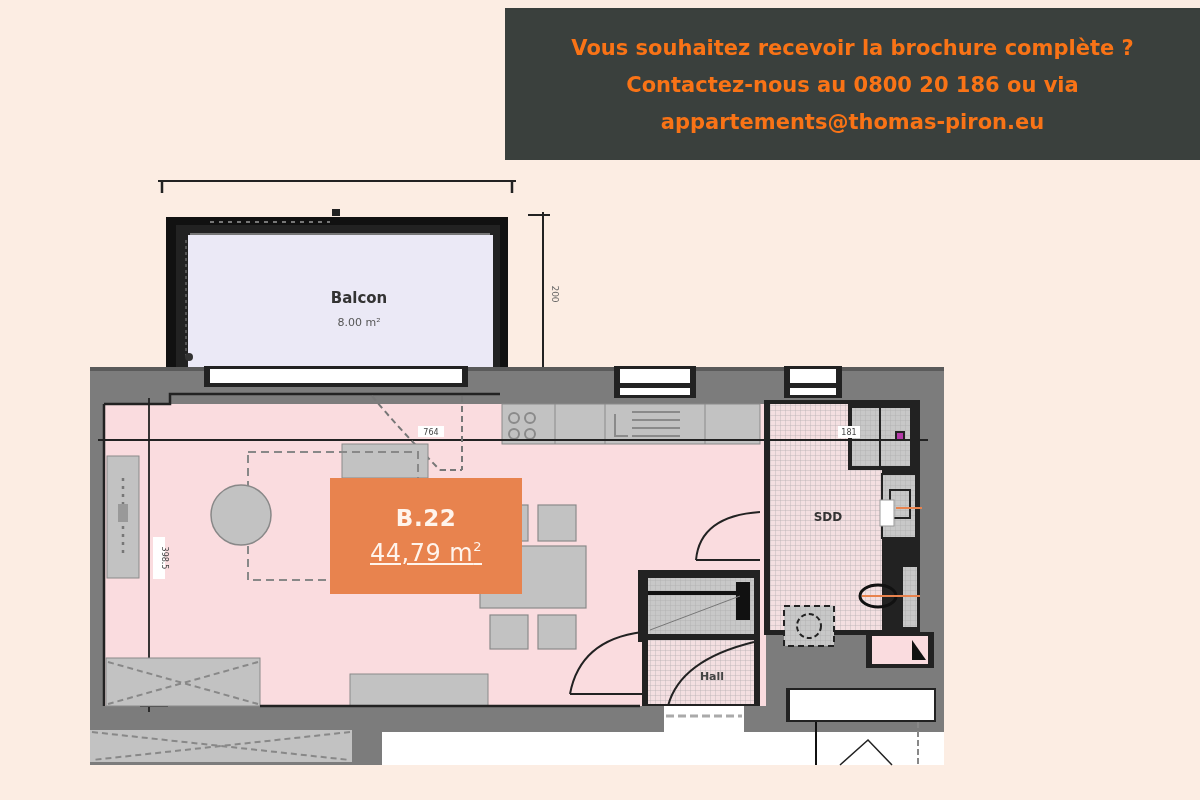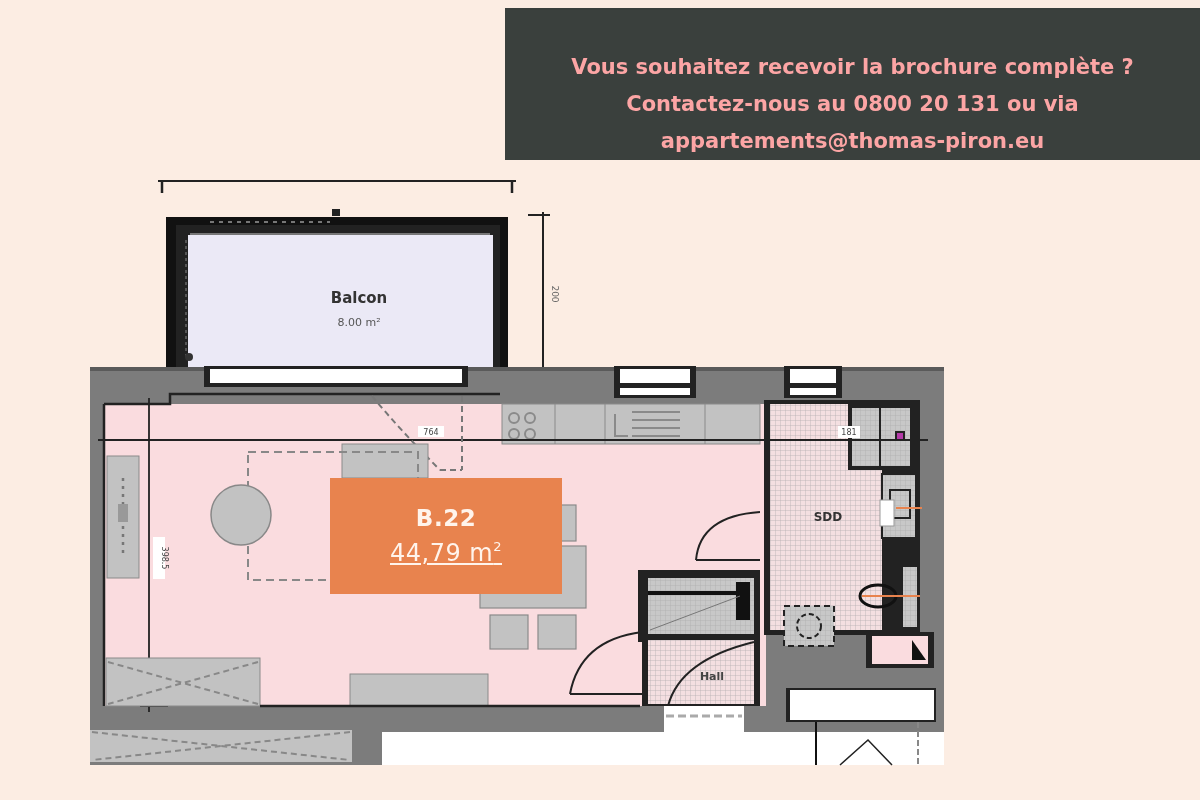--- a/index.html
+++ b/index.html
@@ -4,44 +4,44 @@
 <style>
   html, body { margin: 0; padding: 0; }
   body {
     width: 1200px; height: 800px; overflow: hidden;
     background: #fcede3;
     position: relative;
     font-family: "DejaVu Sans", sans-serif;
   }
   .cta-banner {
     position: absolute; left: 505px; top: 8px; width: 695px; height: 152px;
-    background: #3a403d; color: #fca5a5;
-    display: flex; flex-direction: column; align-items: center; justify-content: flex-end;
+    background: #3a403d; color: #f97316;
+    display: flex; flex-direction: column; align-items: center; justify-content: center;
     font-weight: bold; font-size: 21px; line-height: 37px; text-align: center;
     box-sizing: border-box; padding-top: 2px;
   }
   .cta-banner span { display: block; white-space: nowrap; }
   .plan { position: absolute; left: 0; top: 0; width: 1200px; height: 800px; }
   .plan text { font-family: "DejaVu Sans", sans-serif; }
   .unit-badge {
-    position: absolute; left: 330px; top: 478px; width: 232px; height: 116px;
+    position: absolute; left: 330px; top: 478px; width: 192px; height: 116px;
     background: #e8834e; color: #fff4ec;
     display: flex; flex-direction: column; align-items: center; justify-content: center;
     font-family: "DejaVu Sans", sans-serif;
   }
   .unit-badge .unit-id { font-weight: bold; font-size: 23px; line-height: 28px; letter-spacing: 0.5px; }
   .unit-badge .unit-area { font-size: 24px; line-height: 30px; letter-spacing: 0.5px; text-decoration: underline; }
   .unit-badge sup { font-size: 13px; vertical-align: 10px; }
 </style>
 </head>
 <body>
 
 <div class="cta-banner">
   <span>Vous souhaitez recevoir la brochure complète ?</span>
-  <span>Contactez-nous au 0800 20 131 ou via</span>
+  <span>Contactez-nous au 0800 20 186 ou via</span>
   <span>appartements@thomas-piron.eu</span>
 </div>
 
 <svg class="plan" viewBox="0 0 1200 800" xmlns="http://www.w3.org/2000/svg">
   <defs>
     <pattern id="tile" width="5" height="5" patternUnits="userSpaceOnUse">
       <rect width="5" height="5" fill="#f4dfe1"></rect>
       <path d="M0 0H5M0 0V5" stroke="#b8b0b2" stroke-width="0.8"></path>
     </pattern>
     <pattern id="tileGrey" width="5" height="5" patternUnits="userSpaceOnUse">

